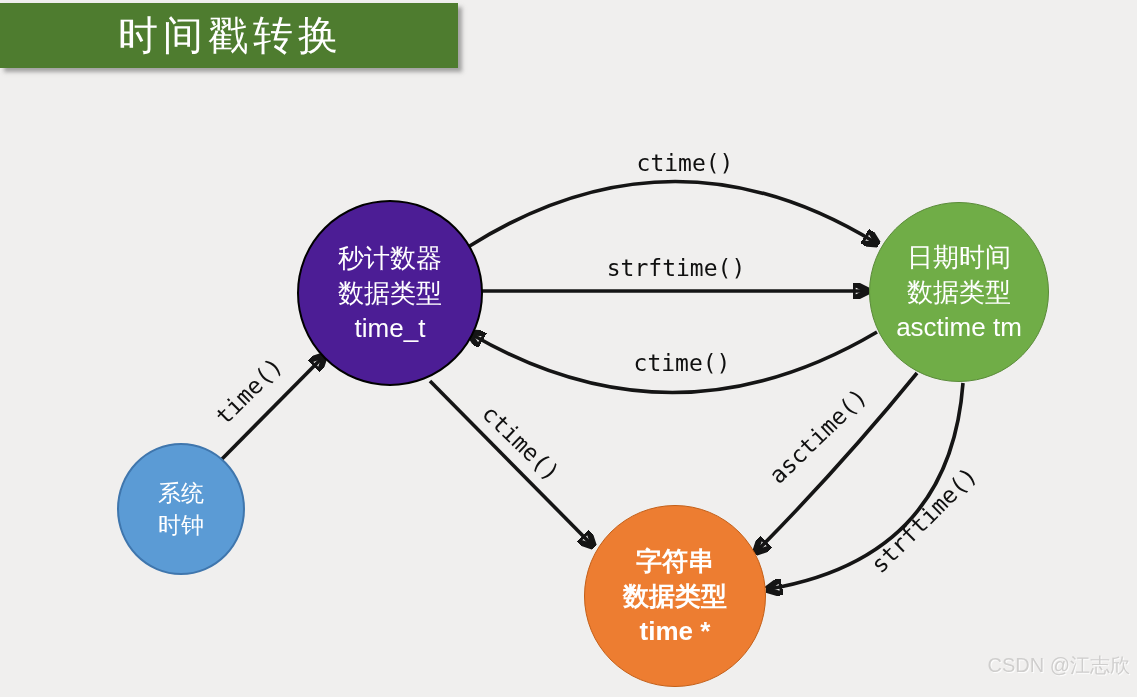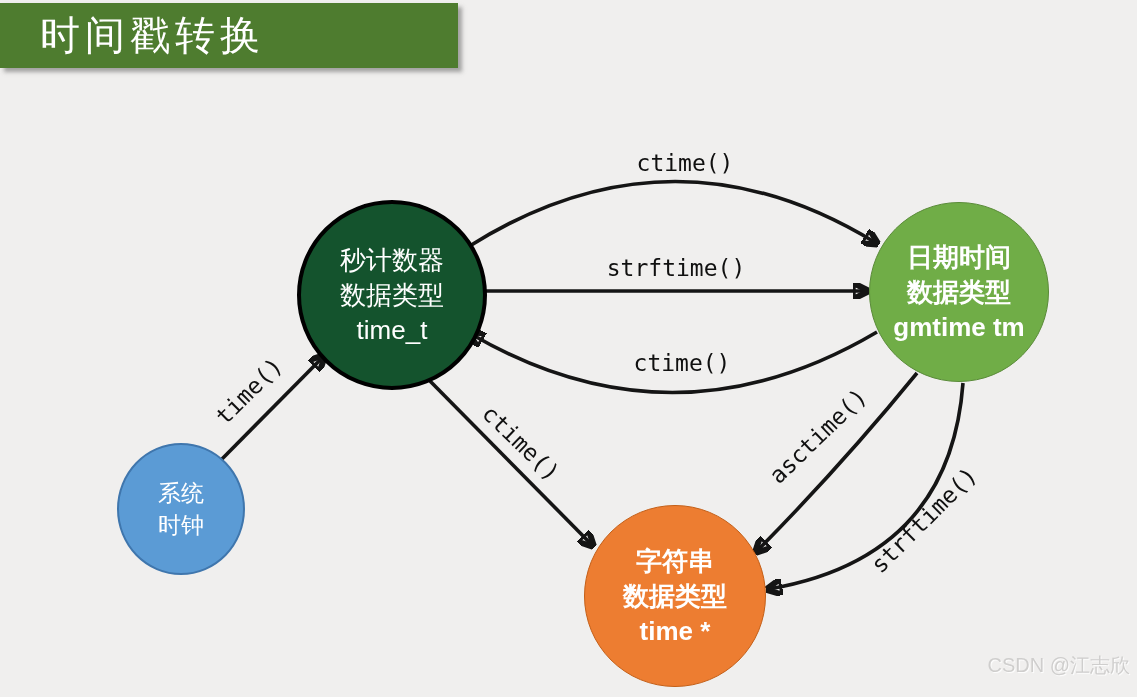--- a/index.html
+++ b/index.html
@@ -10,35 +10,35 @@
   }
   
   .title-banner{
     position:absolute;left:0;top:3px;width:458px;height:65px;
     background:#4e7c2f;
     box-shadow:4px 4px 4px rgba(100,100,100,0.55);
     display:flex;align-items:center;
   }
   .title-banner .title-text{
     color:#ffffff;font-size:40px;letter-spacing:5px;
-    padding-left:40px;white-space:nowrap;
+    padding-left:118px;white-space:nowrap;
   }
   
   svg.arrows{position:absolute;left:0;top:0;width:1137px;height:697px;}
   svg.arrows path{fill:none;stroke:#151515;stroke-width:3.6px;}
   
   .node{
     position:absolute;border-radius:50%;
     display:flex;flex-direction:column;align-items:center;justify-content:center;
     color:#ffffff;text-align:center;
   }
   .node .nl{white-space:nowrap;}
-  .node-time-t{left:297px;top:200px;width:182px;height:182px;background:#14532d;border:4px solid #000000;}
+  .node-time-t{left:297px;top:200px;width:182px;height:182px;background:#4c1d95;border:2px solid #000000;}
   .node-time-t .nl,.node-struct-tm .nl,.node-char-ptr .nl{font-size:26px;line-height:35px;}
-  .node-struct-tm{left:869px;top:202px;width:178px;height:178px;background:#70ad47;border:1px solid #5a8b39;font-weight:bold;}
+  .node-struct-tm{left:869px;top:202px;width:178px;height:178px;background:#70ad47;border:1px solid #5a8b39;}
   .node-char-ptr{left:584px;top:505px;width:180px;height:180px;background:#ed7d31;border:1px solid #c45f17;font-weight:bold;}
   .node-system-clock{left:117px;top:443px;width:124px;height:128px;background:#5b9bd5;border:2px solid #3f76ad;}
   .node-system-clock .nl{font-size:23px;line-height:32px;}
   
   .edge-label{
     position:absolute;left:var(--x);top:var(--y);
     transform:translate(-50%,-50%) rotate(var(--r));
     font-family:"DejaVu Sans Mono","Liberation Mono",monospace;
     font-size:23px;color:#101010;white-space:nowrap;
   }
@@ -81,21 +81,21 @@
 
   <div class="node node-time-t">
     <div class="nl">秒计数器</div>
     <div class="nl">数据类型</div>
     <div class="nl">time_t</div>
   </div>
 
   <div class="node node-struct-tm">
     <div class="nl">日期时间</div>
     <div class="nl">数据类型</div>
-    <div class="nl">gmtime tm</div>
+    <div class="nl">asctime tm</div>
   </div>
 
   <div class="node node-char-ptr">
     <div class="nl">字符串</div>
     <div class="nl">数据类型</div>
     <div class="nl">time *</div>
   </div>
 
   <div class="edge-label" style="--x:249px;--y:391px;--r:-45deg">time()</div>
   <div class="edge-label" style="--x:685px;--y:163px;--r:0deg">ctime()</div>

